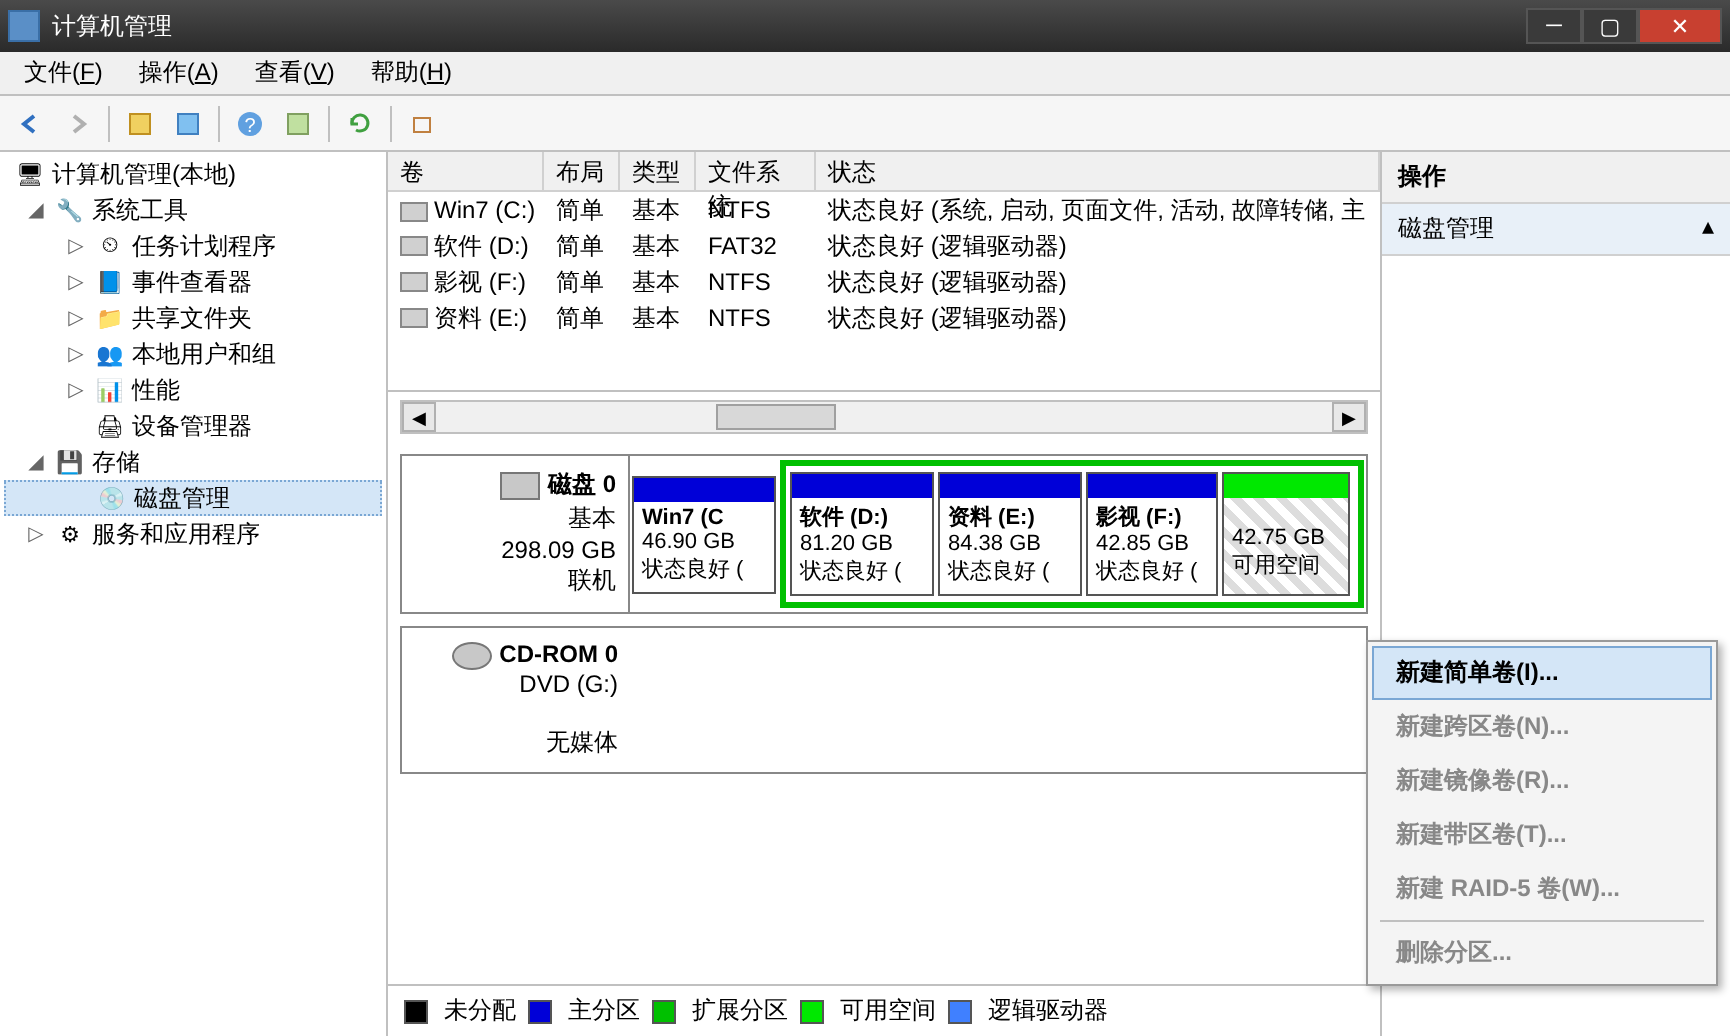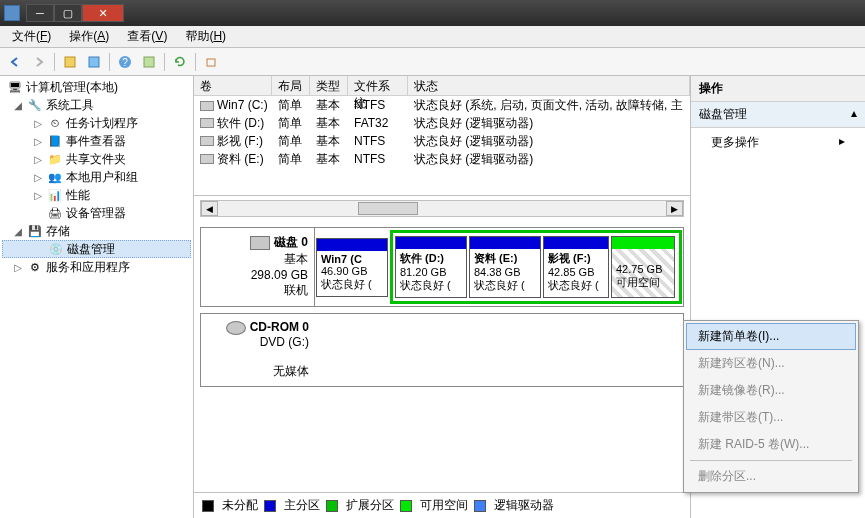--- a/index.html
+++ b/index.html
@@ -50,30 +50,31 @@
 .leg-black { background: #000; }
 .leg-blue { background: #0000d8; }
 .leg-green { background: #00c000; }
 .leg-lgreen { background: #00e800; }
 .leg-lblue { background: #4080ff; }
 .actions-panel { width: 174px; background: #fff; }
 .actions-hdr { background: #f0f0f0; border-bottom: 1px solid #d0d0d0; padding: 4px 8px; font-weight: bold; }
 .actions-sub { background: #e8f0f8; padding: 4px 8px; border-bottom: 1px solid #d0d0d0; display: flex; justify-content: space-between; }
 .actions-item { padding: 6px 20px; display: flex; justify-content: space-between; }
 .context-menu { position: absolute; right: 6px; top: 320px; width: 176px; background: #f4f4f4; border: 1px solid #9a9a9a; box-shadow: 2px 2px 4px rgba(0,0,0,0.3); z-index: 100; padding: 2px; }
-.ctx-item { padding: 5px 12px; font-size: 12px; cursor: default; }
+.ctx-item { padding: 5px 12px; font-size: 12px; cursor: default; font-weight: bold; }
 .ctx-item.hl { background: #d4e6f7; border: 1px solid #7aa7d4; padding: 4px 11px; }
 .ctx-item.disabled { color: #888; }
 .ctx-sep { height: 1px; background: #c0c0c0; margin: 2px 4px; }
 </style>
 </head>
 <body>
 
 <div class="titlebar">
   <div class="icon"></div>
+  <div class="title">计算机管理</div>
   <div class="win-btns">
     <div class="win-btn">─</div>
     <div class="win-btn">▢</div>
     <div class="win-btn close">✕</div>
   </div>
 </div>
 
 <div class="menubar">
   <div class="menu-item"><span>文件</span>(<span class="menu-underline">F</span>)</div>
   <div class="menu-item"><span>操作</span>(<span class="menu-underline">A</span>)</div>
@@ -301,24 +302,20 @@
         <span>逻辑驱动器</span>
     </div>
   </div>
 
   <div class="actions-panel">
     <div class="actions-hdr">操作</div>
     <div class="actions-sub">
         <span>磁盘管理</span>
         <span>▴</span>
       </div>
-    <div class="actions-item">
-        <span>更多操作</span>
-        <span>▸</span>
-      </div>
   </div>
 </div>
 
 <div class="context-menu">
   <div class="ctx-item hl">新建简单卷(I)...</div>
   <div class="ctx-item disabled">新建跨区卷(N)...</div>
   <div class="ctx-item disabled">新建镜像卷(R)...</div>
   <div class="ctx-item disabled">新建带区卷(T)...</div>
   <div class="ctx-item disabled">新建 RAID-5 卷(W)...</div>
   <div class="ctx-sep"></div>

